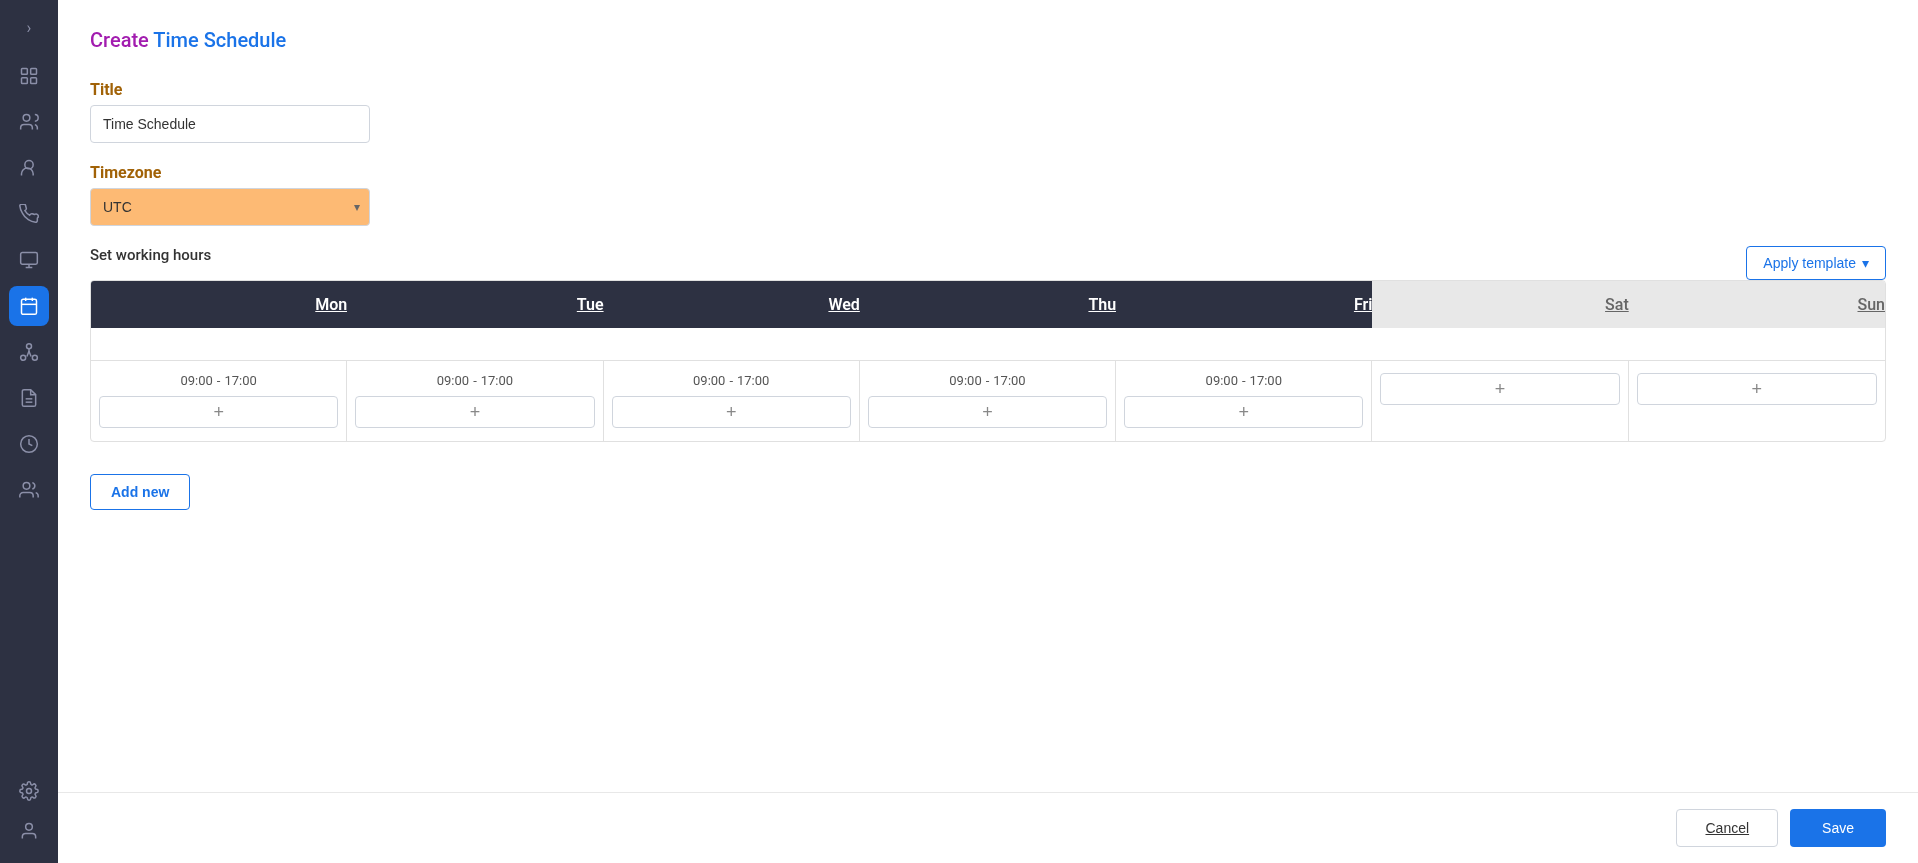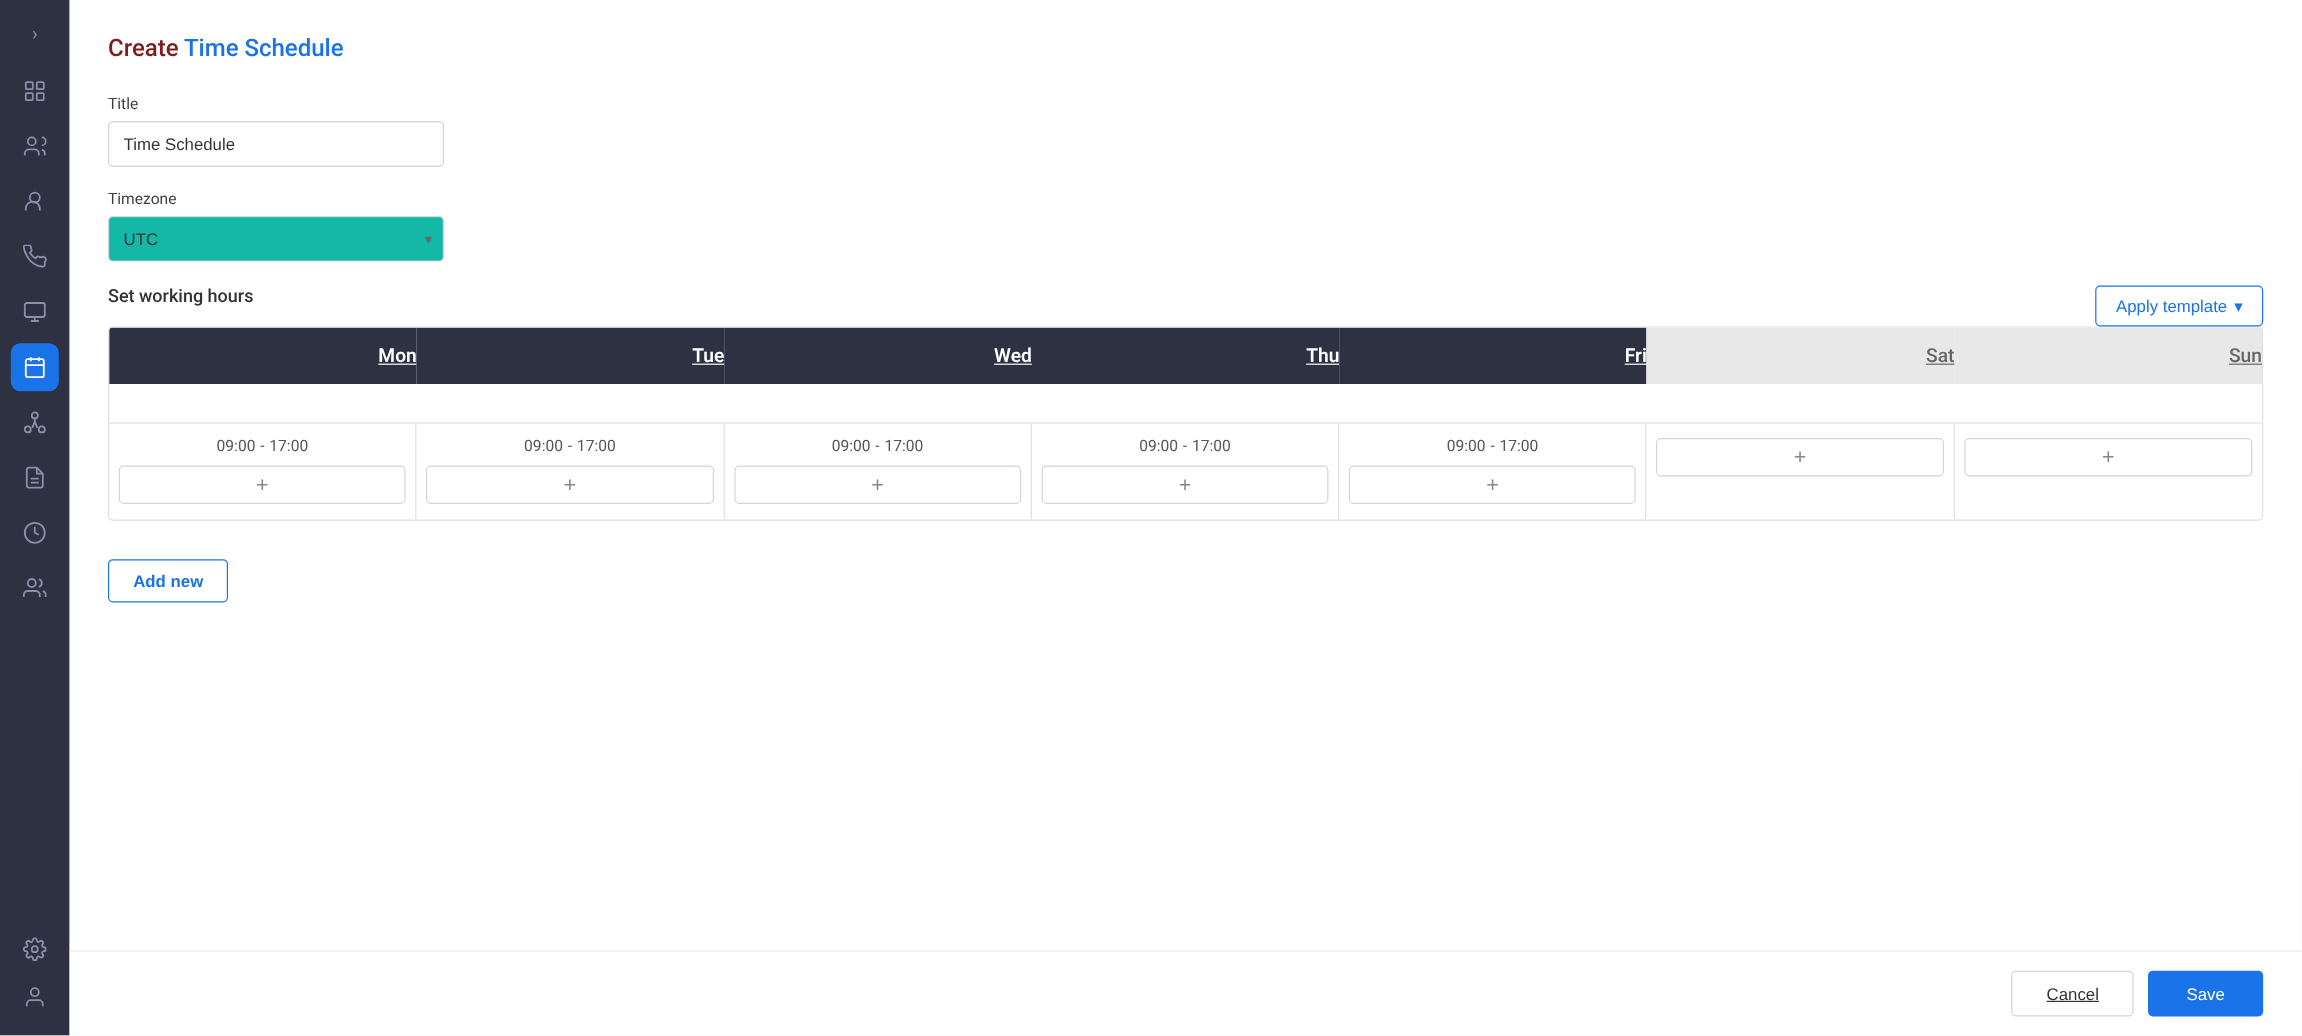--- a/index.html
+++ b/index.html
@@ -58,33 +58,33 @@
     }
 
     
     .page-title {
       font-size: 20px;
       font-weight: 400;
       color: #333;
       margin-bottom: 28px;
     }
     .page-title span {
-      color: #7f1d1d;
+      color: #a21caf;
       font-weight: 500;
     }
 
     
     .field-group {
       margin-bottom: 20px;
     }
     .field-label {
-      font-size: 13px;
-      color: #404040;
+      font-size: 16px;
+      color: #a16207;
       margin-bottom: 6px;
-      font-weight: 400;
+      font-weight: 700;
     }
     .field-input {
       width: 280px;
       height: 38px;
       border: 1px solid #d0d5dd;
       border-radius: 4px;
       padding: 0 12px;
       font-size: 14px;
       color: #333;
       outline: none;
@@ -96,21 +96,21 @@
     }
     .field-select {
       width: 100%;
       height: 38px;
       border: 1px solid #d0d5dd;
       border-radius: 4px;
       padding: 0 32px 0 12px;
       font-size: 14px;
       color: #333;
       appearance: none;
-      background: #14b8a6;
+      background: #fdba74;
       cursor: pointer;
       outline: none;
     }
     .select-arrow {
       position: absolute;
       right: 10px;
       top: 50%;
       transform: translateY(-50%);
       color: #666;
       pointer-events: none;

